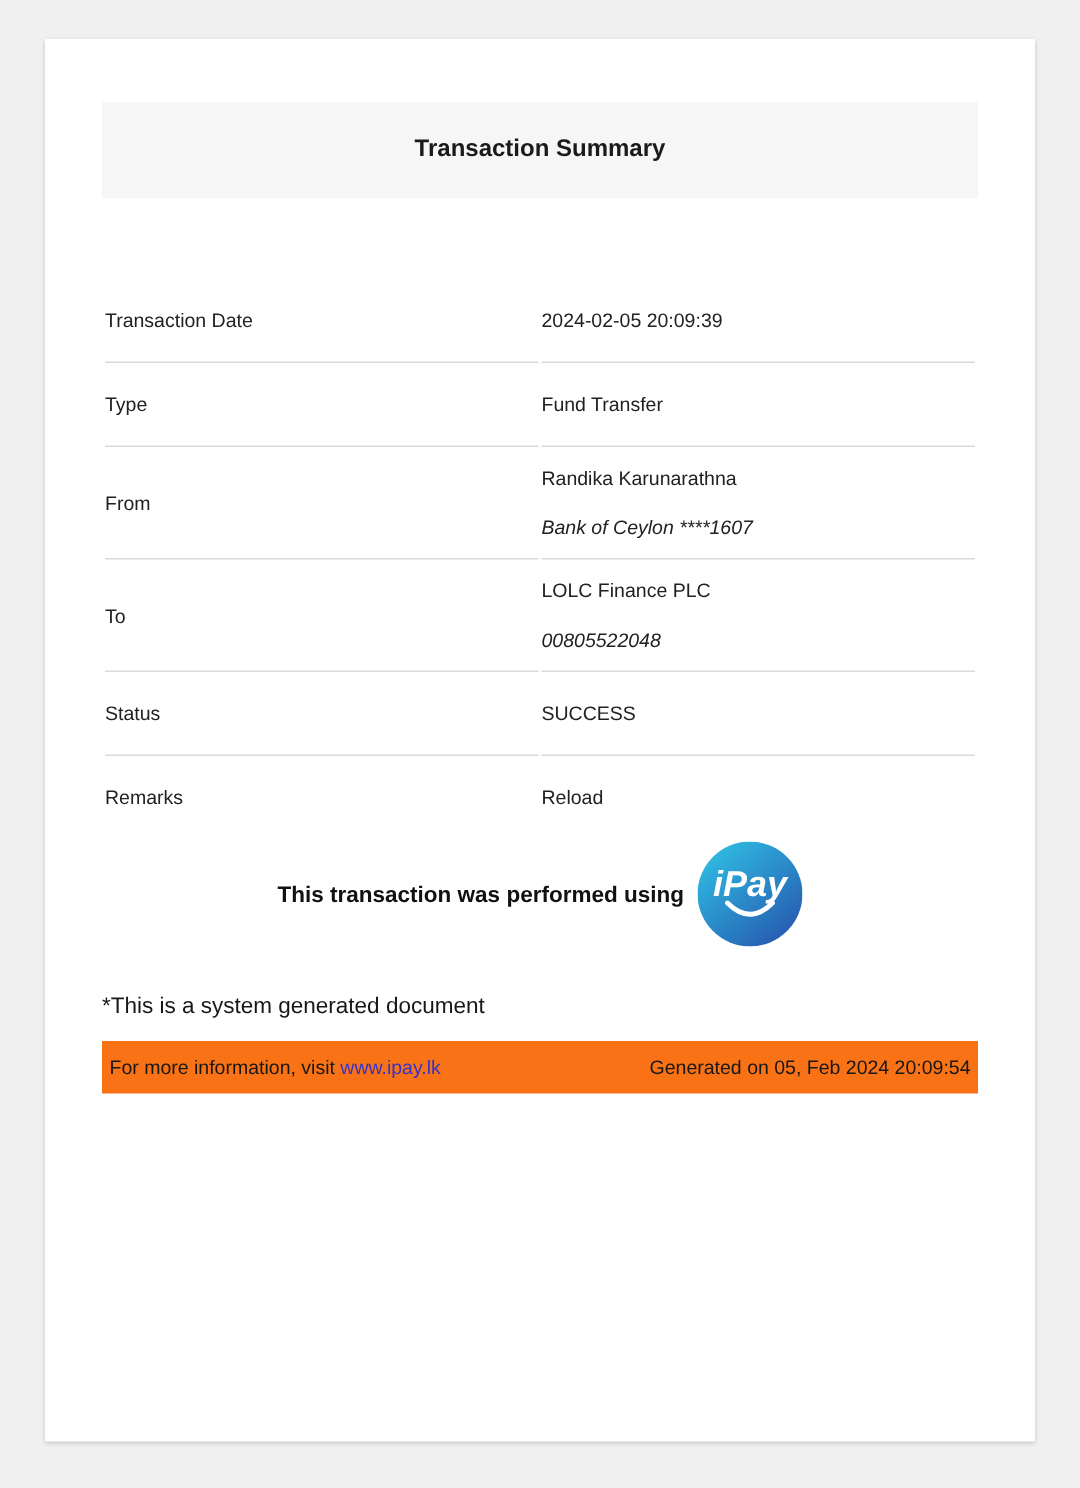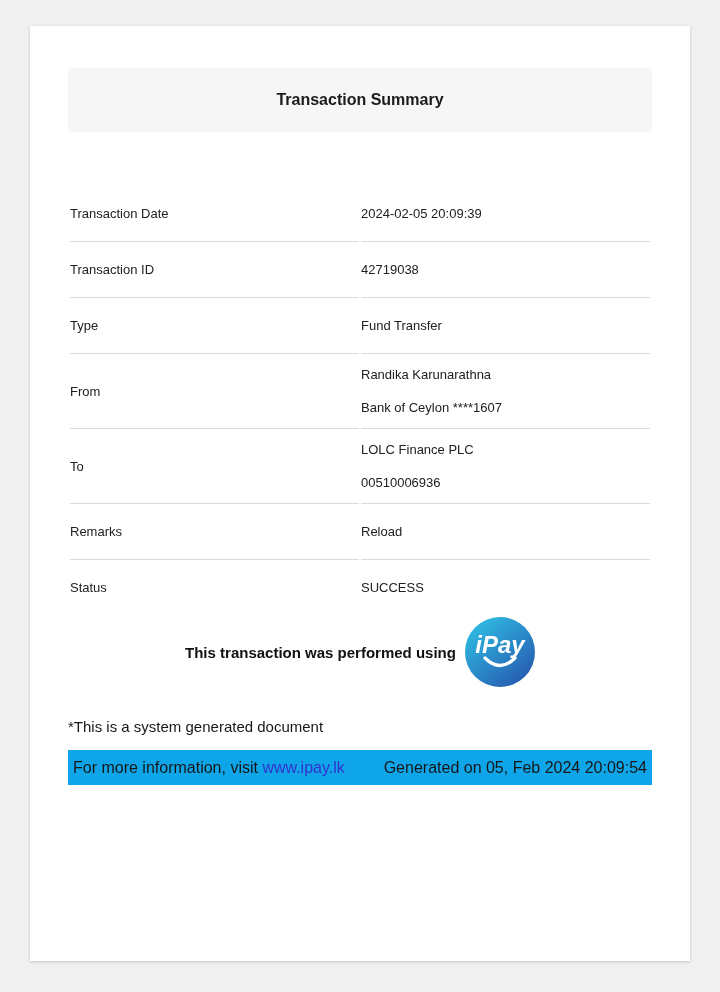--- a/index.html
+++ b/index.html
@@ -42,36 +42,36 @@
   }
   .details-table td {
     border-bottom: 1px solid #dadada;
     vertical-align: middle;
     padding: 17px 0;
     line-height: 21px;
     width: 50%;
   }
   .details-table tr.multi td { padding: 10px 0; }
   .details-table tr:last-child td { border-bottom: none; }
-  .value-line2 { margin-top: 12px; }
+  .value-line2 { margin-top: 12px; font-style: italic; }
   .value-line2:empty { display: none; }
   .branding-row {
     display: flex; align-items: center; justify-content: center;
     gap: 9px; margin-top: 2px;
   }
   .performed-text { font-size: 15px; font-weight: bold; color: #111; text-align: right; }
   .ipay-logo { width: 70px; height: 70px; display: block; }
   .system-note { font-size: 15px; color: #171717; margin-top: 32px; line-height: 16px; }
   .footer-bar {
     margin-top: 15px;
-    background: #0ea5e9;
+    background: #f97316;
     height: 35px;
     display: flex; align-items: center; justify-content: space-between;
     padding: 0 5px;
-    font-size: 16px;
+    font-size: 13px;
     color: #171717;
   }
   .footer-link { color: #3333cc; text-decoration: none; cursor: pointer; }
 </style>
 </head>
 <body>
 
 <div class="receipt-card">
 
   <div class="header-bar">
@@ -82,58 +82,51 @@
   <table class="details-table">
     <tbody>
       <tr>
         <td>Transaction Date</td>
         <td>
           <div>2024-02-05 20:09:39</div>
 
         </td>
       </tr>
       <tr>
-        <td>Transaction ID</td>
-        <td>
-          <div>42719038</div>
-
-        </td>
-      </tr>
-      <tr>
         <td>Type</td>
         <td>
           <div>Fund Transfer</div>
 
         </td>
       </tr>
       <tr class="multi">
         <td>From</td>
         <td>
           <div>Randika Karunarathna</div>
           <div class="value-line2">Bank of Ceylon ****1607</div>
         </td>
       </tr>
       <tr class="multi">
         <td>To</td>
         <td>
           <div>LOLC Finance PLC</div>
-          <div class="value-line2">00510006936</div>
+          <div class="value-line2">00805522048</div>
+        </td>
+      </tr>
+      <tr>
+        <td>Status</td>
+        <td>
+          <div>SUCCESS</div>
+
         </td>
       </tr>
       <tr>
         <td>Remarks</td>
         <td>
           <div>Reload</div>
-
-        </td>
-      </tr>
-      <tr>
-        <td>Status</td>
-        <td>
-          <div>SUCCESS</div>
 
         </td>
       </tr>
     </tbody>
   </table>
 
   <div class="branding-row">
     <span class="performed-text">This transaction was performed using</span>
     <svg class="ipay-logo" viewBox="0 0 70 70">
       <defs>

